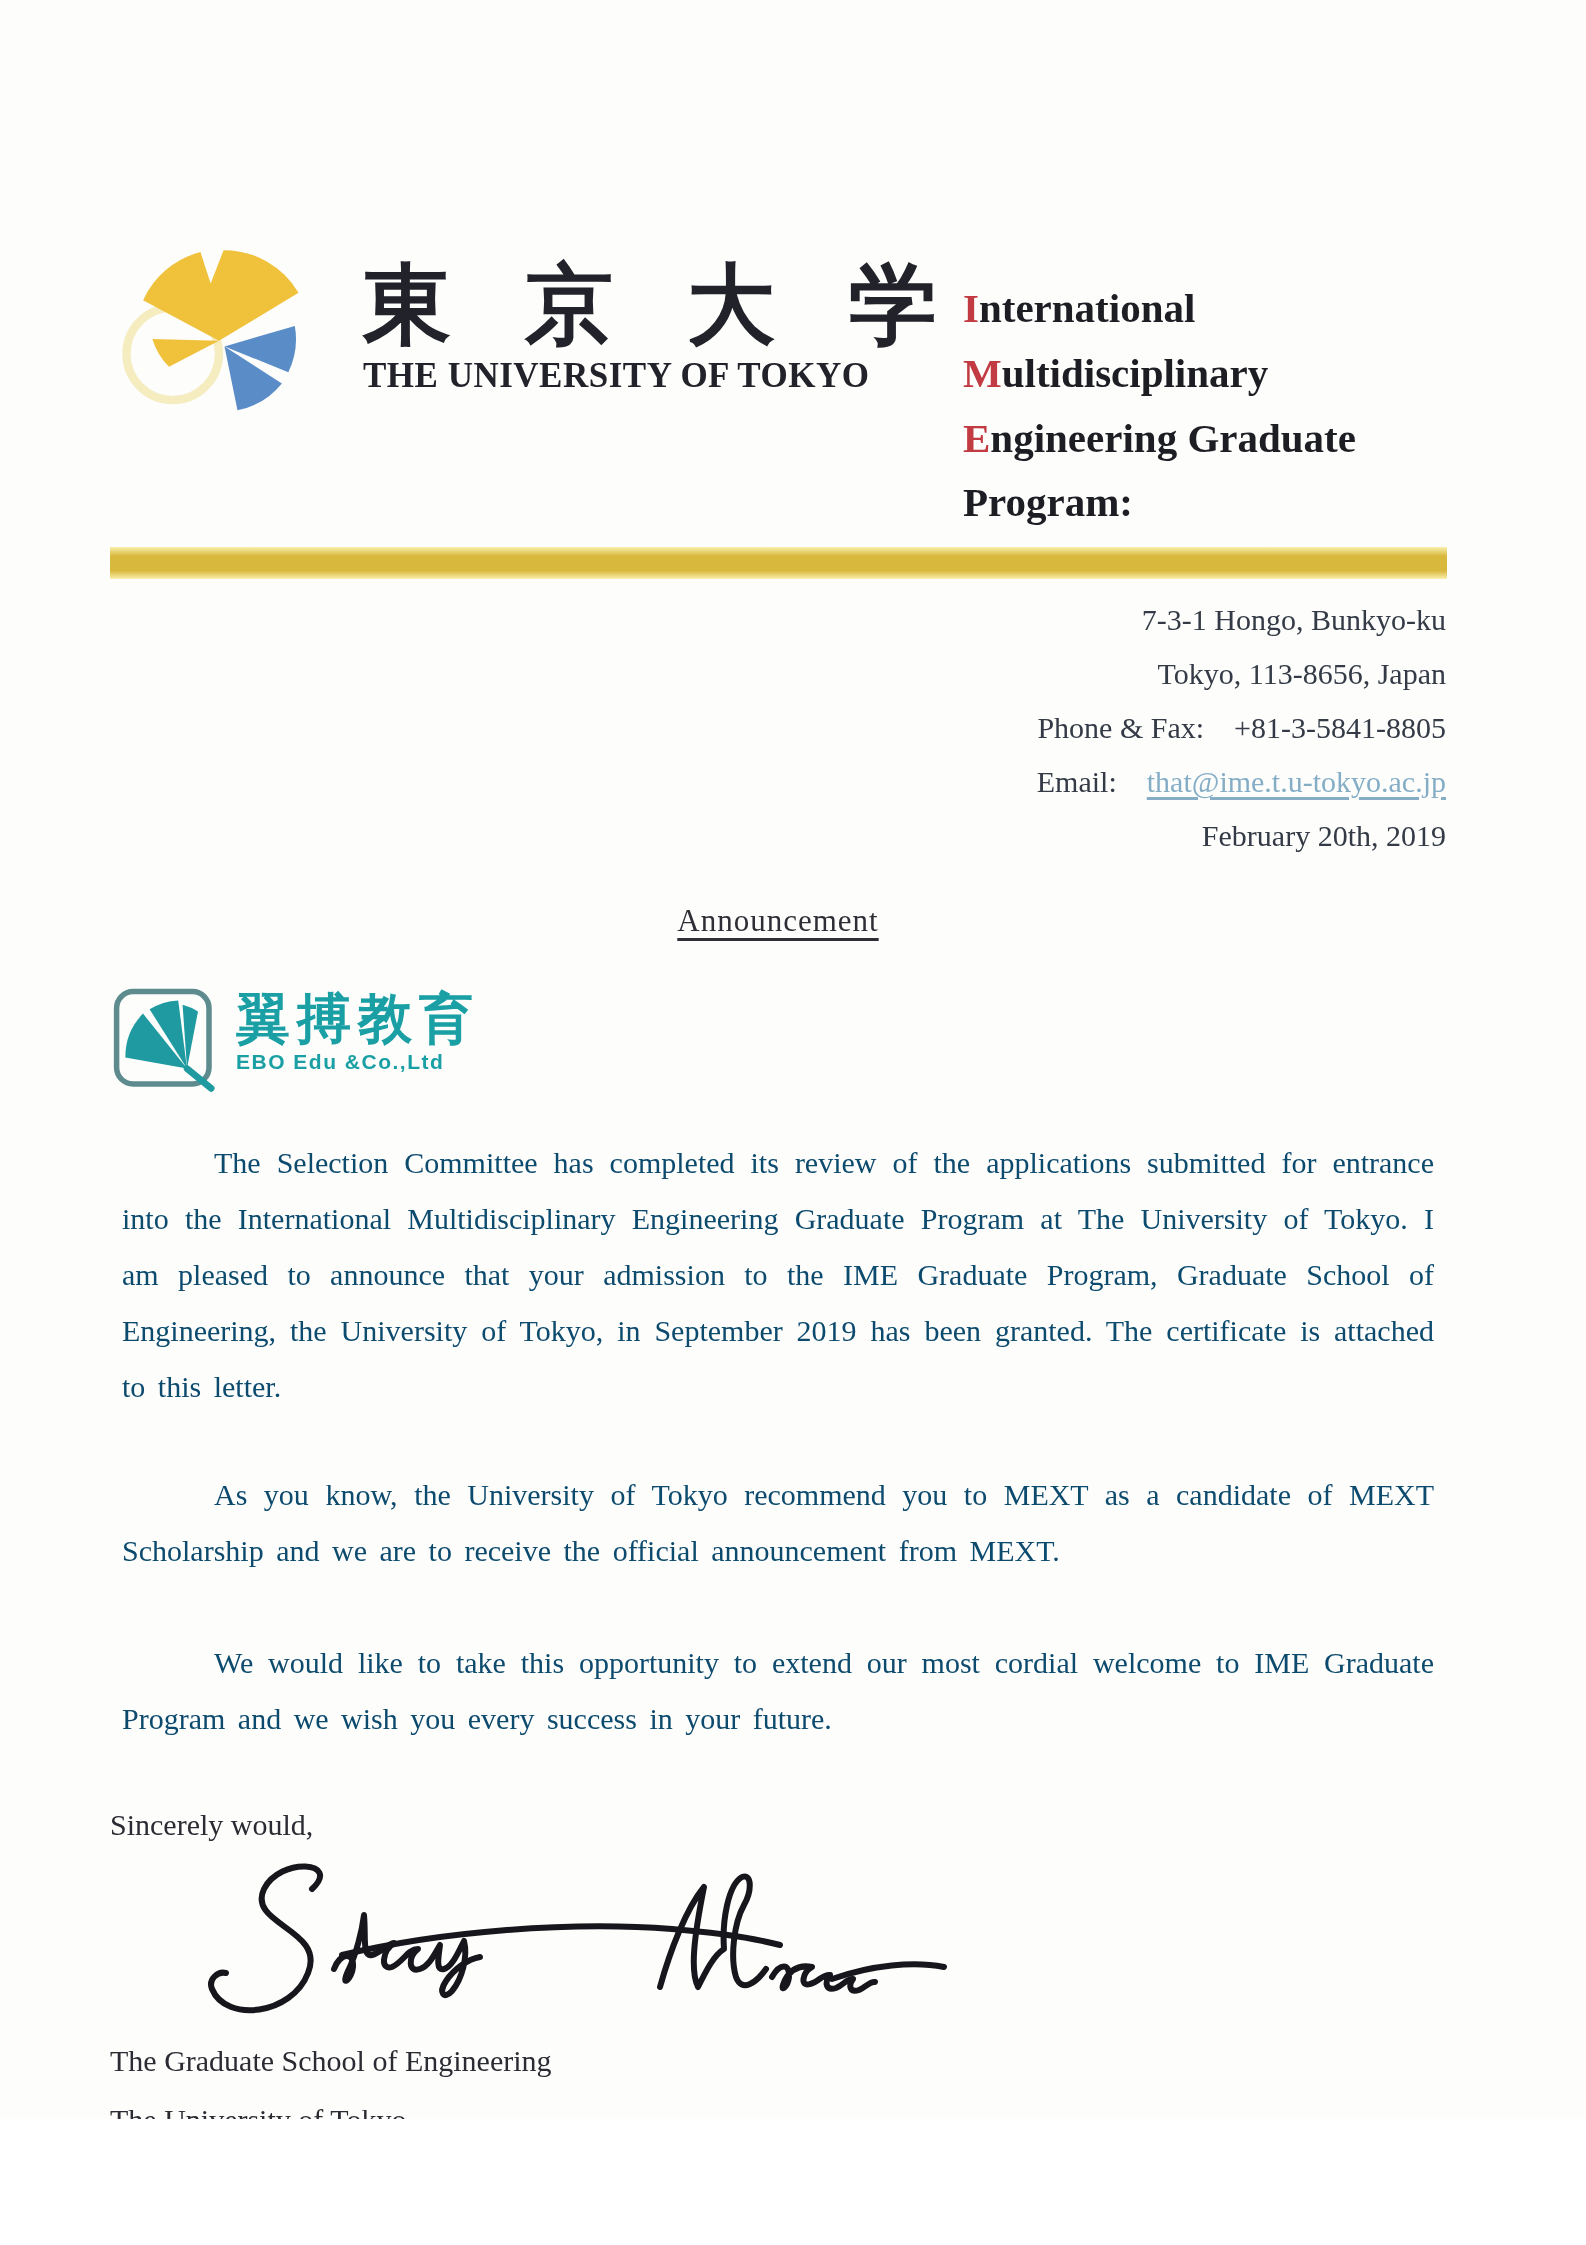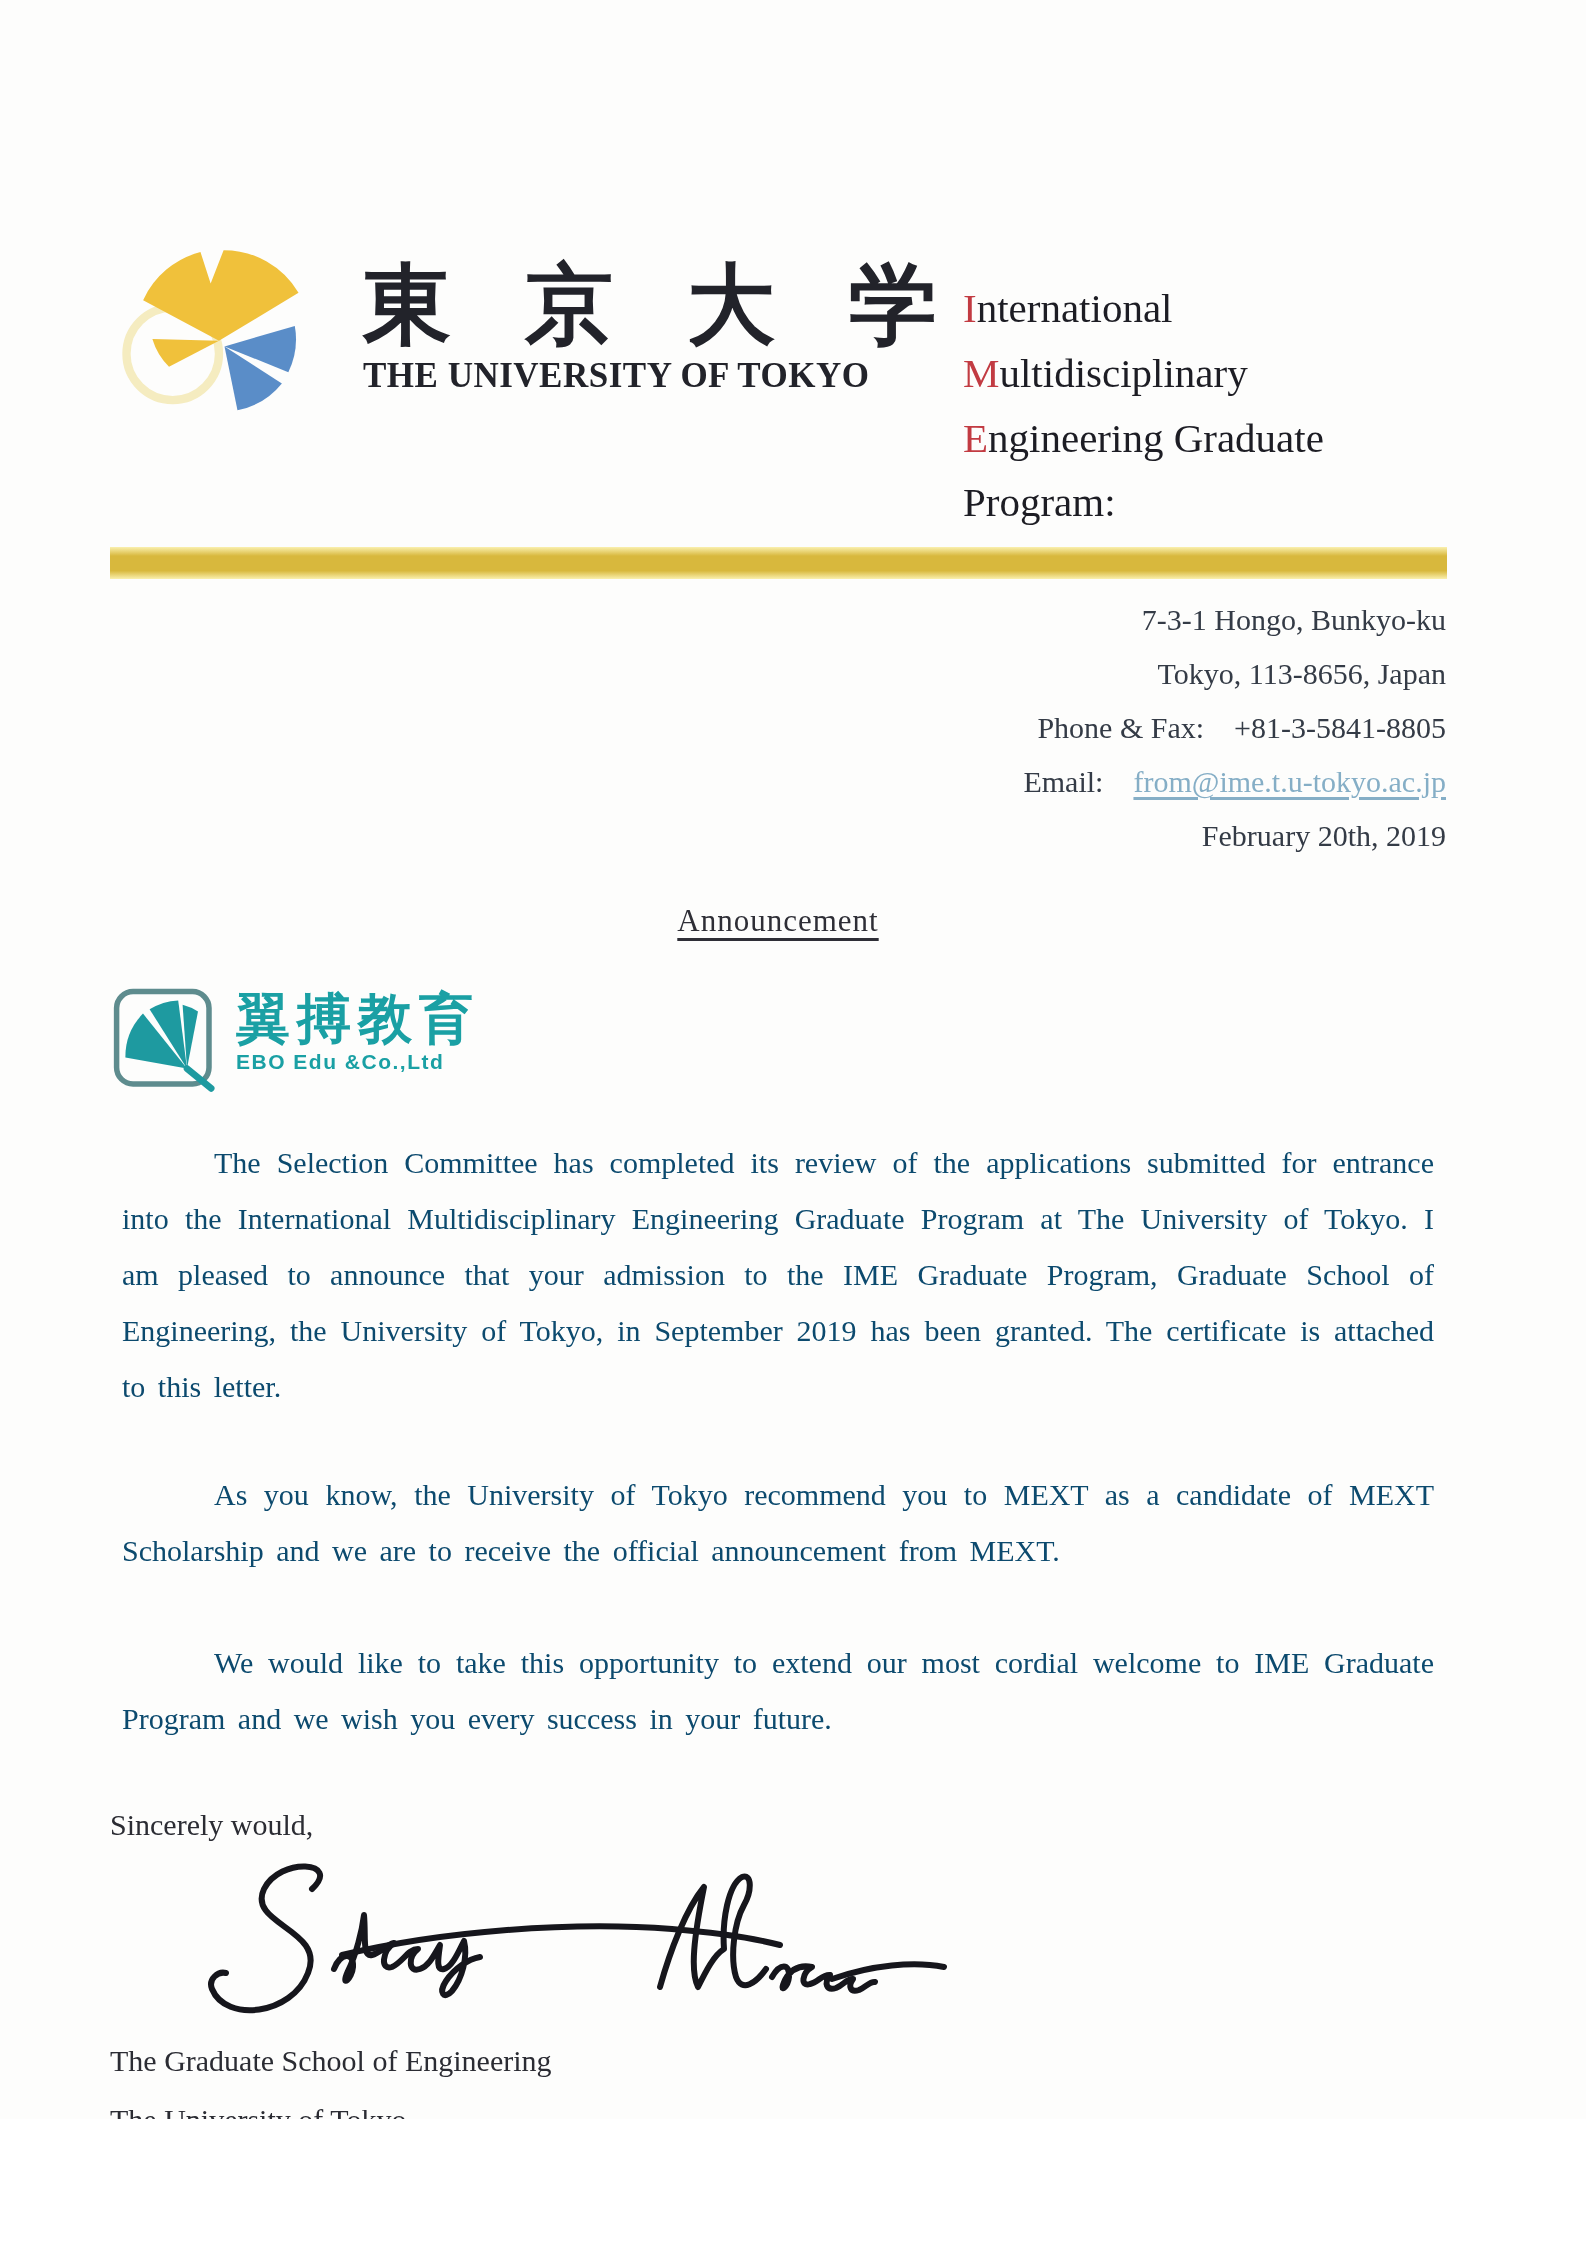--- a/index.html
+++ b/index.html
@@ -21,21 +21,21 @@
   .univ-kanji{
     font-size:88px;font-weight:700;letter-spacing:26px;
     line-height:1.0;color:#22232a;white-space:nowrap;
   }
   .univ-name{
     font-size:35px;font-weight:700;letter-spacing:0.5px;
     color:#22232a;margin-top:6px;white-space:nowrap;
   }
   .program-title{
     margin-left:auto;padding-top:48px;
-    font-size:41px;font-weight:400;line-height:1.58;
+    font-size:41px;font-weight:700;line-height:1.58;
     color:#1d1d24;width:625px;
   }
   .program-title .red{color:var(--accent-red,#c23b42);}
   
   .gold-rule{
     margin-top:12px;height:32px;width:1337px;
     background:linear-gradient(to bottom,
       var(--gold-halo,#faf0ae) 0%,
       var(--gold-bar,#d8b83d) 28%,
       var(--gold-bar,#d8b83d) 74%,
@@ -99,21 +99,21 @@
     </div>
   </div>
 
   <div class="gold-rule"></div>
 
   
   <div class="contact">
     <div>7-3-1 Hongo, Bunkyo-ku</div>
     <div>Tokyo, 113-8656, Japan</div>
     <div><span class="lbl">Phone &amp; Fax:</span><span>+81-3-5841-8805</span></div>
-    <div><span class="lbl">Email:</span><a href="#">from@ime.t.u-tokyo.ac.jp</a></div>
+    <div><span class="lbl">Email:</span><a href="#">that@ime.t.u-tokyo.ac.jp</a></div>
     <div>February 20th, 2019</div>
   </div>
 
   
   <div class="announce">Announcement</div>
 
   
   <div class="ebo">
     <svg class="ebo-icon" viewBox="0 0 100 100" aria-hidden="true">
       <rect x="6" y="6" width="84" height="84" rx="15" fill="none" stroke="#5e8c8e" stroke-width="5"></rect>

